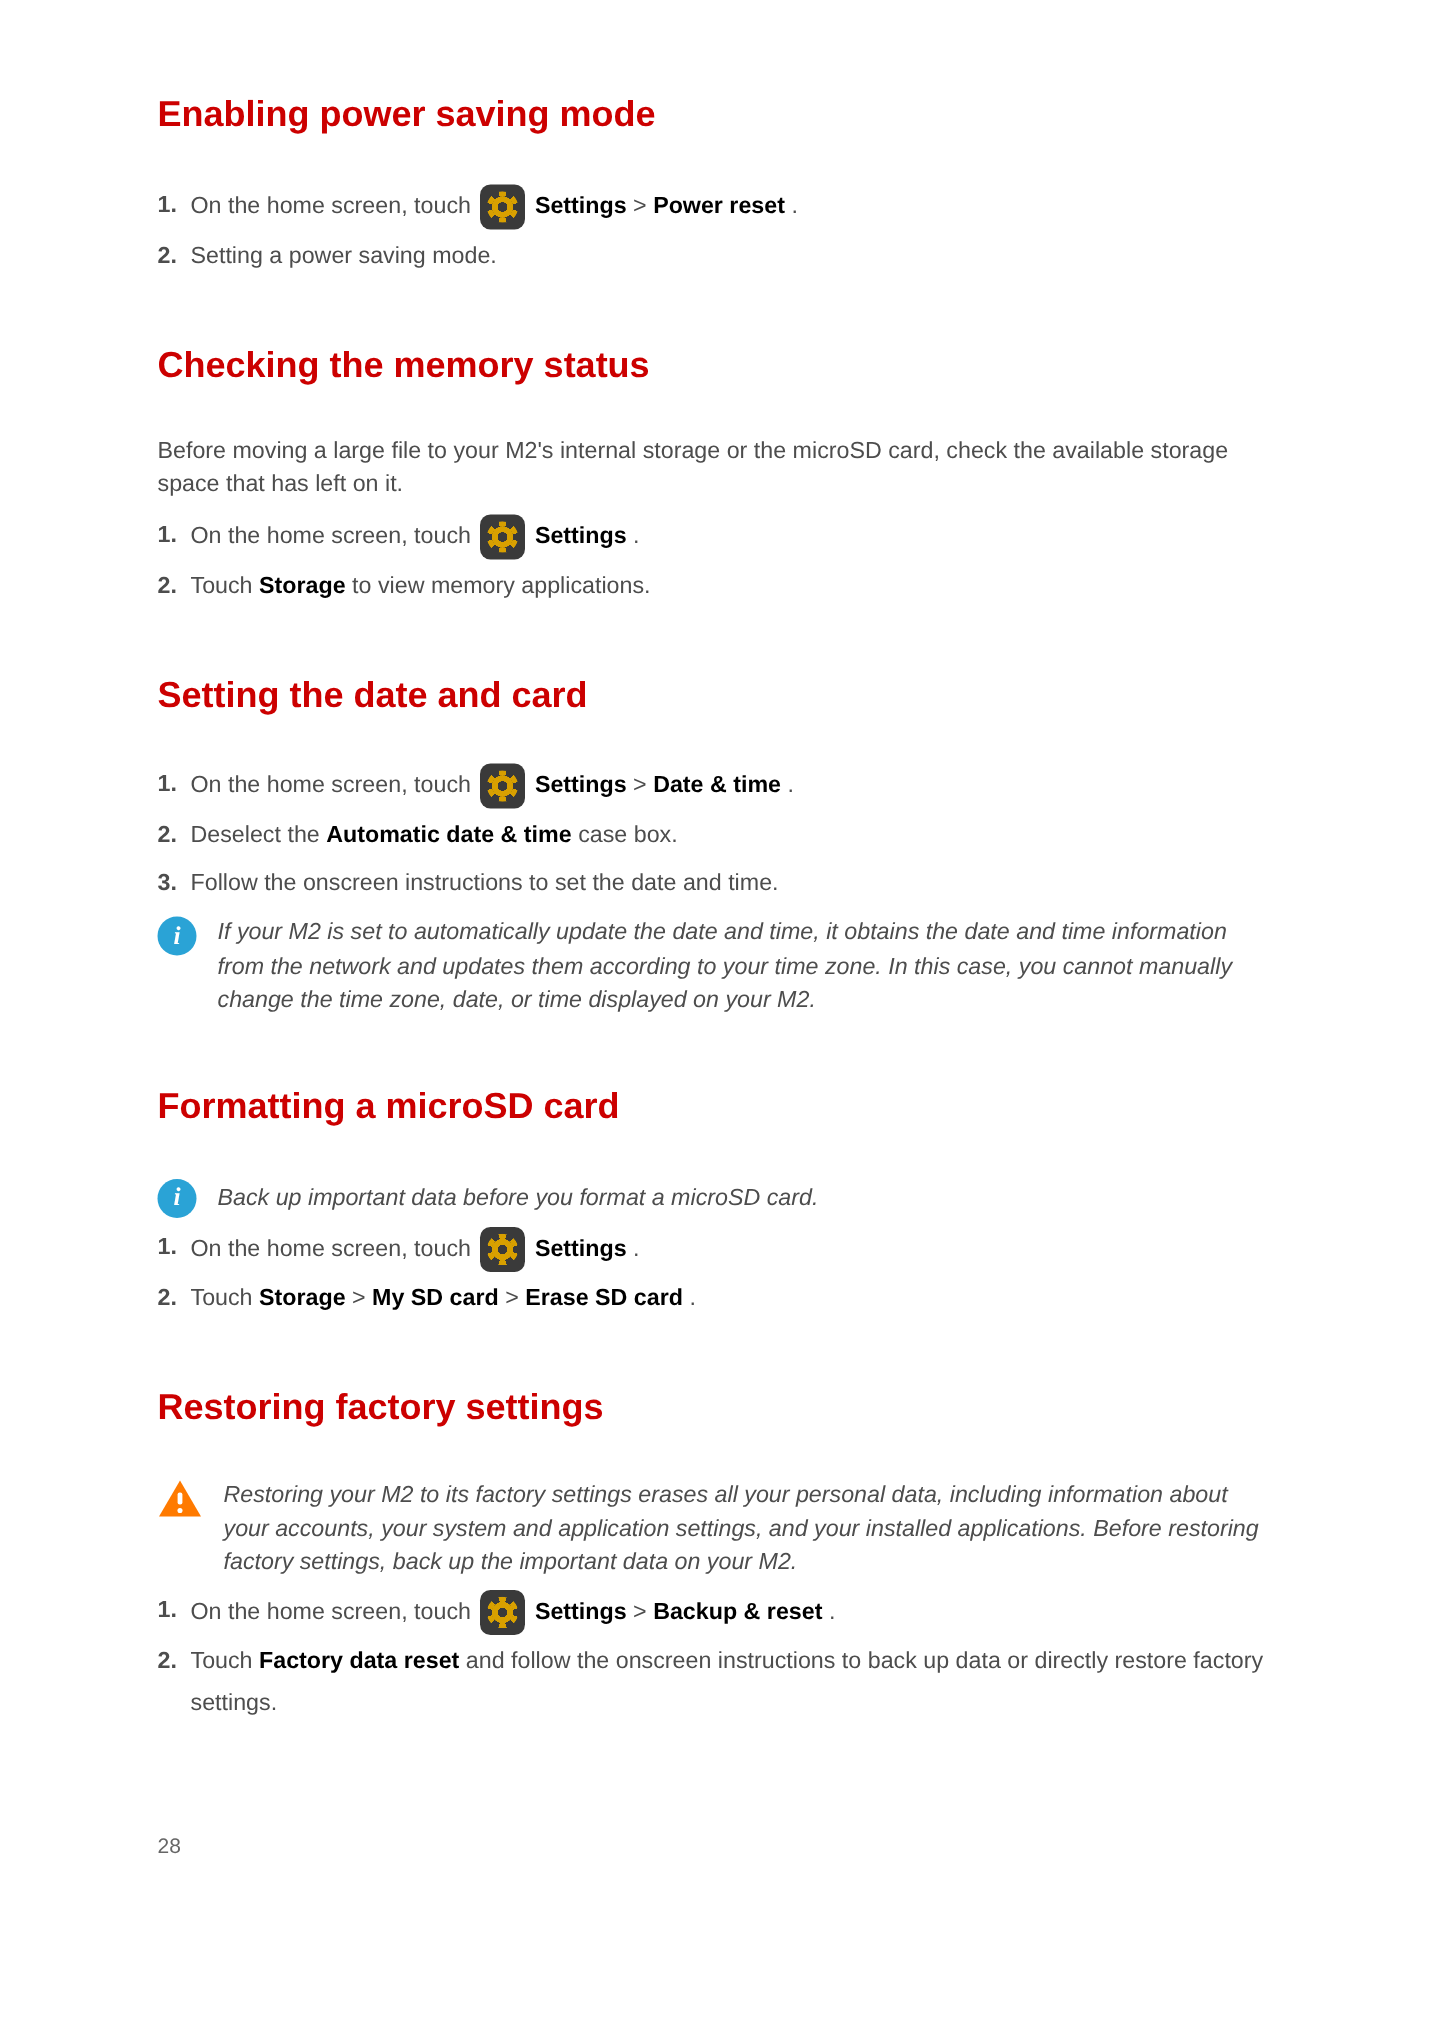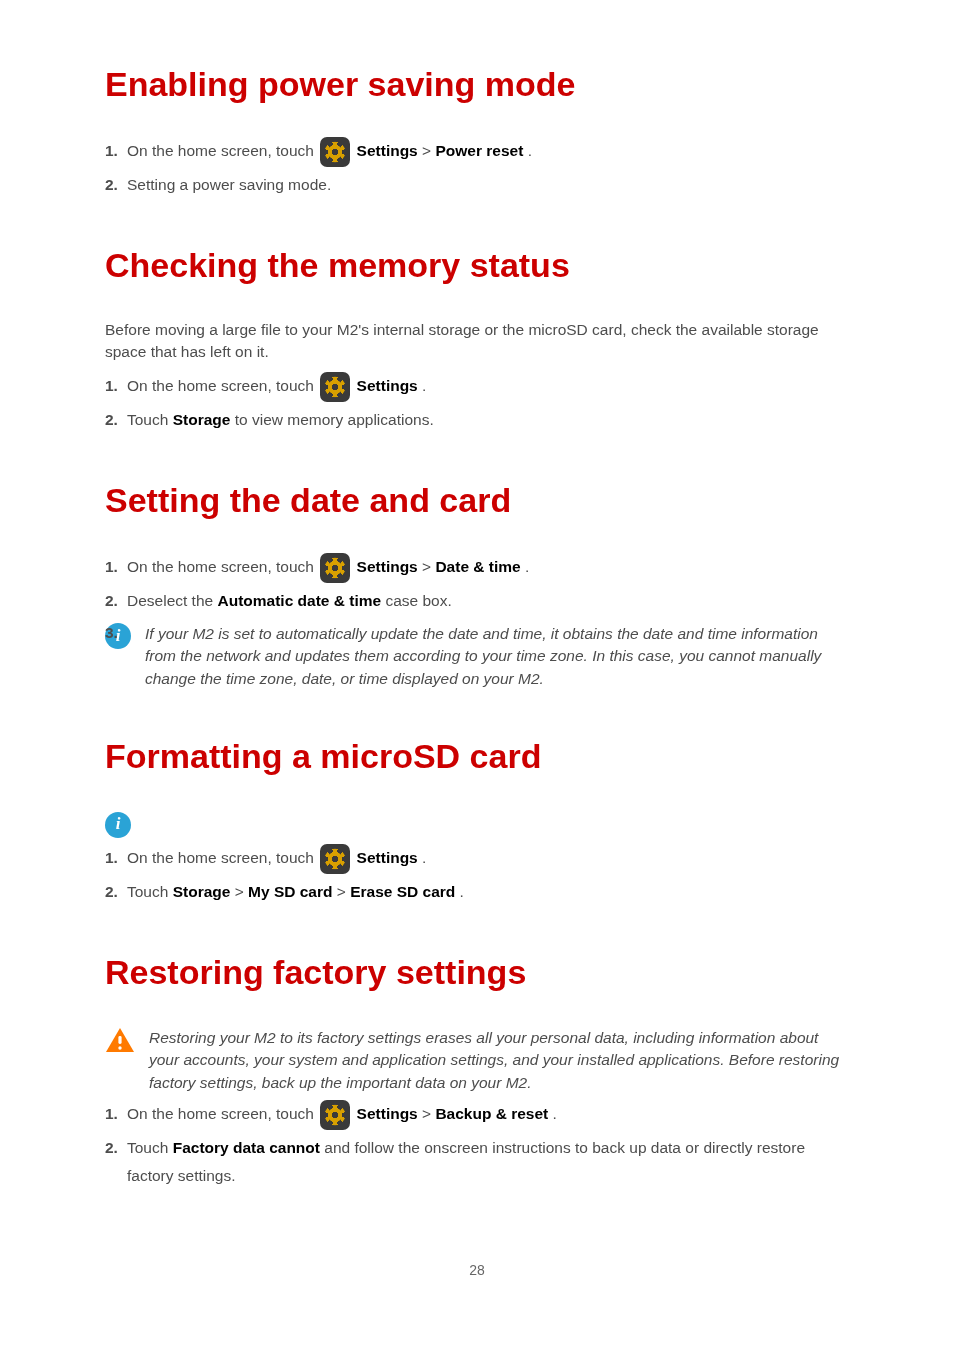--- a/index.html
+++ b/index.html
@@ -6,21 +6,21 @@
   html, body { width: 954px; background: #fff; }
   body {
     font-family: Arial, Helvetica, sans-serif;
     color: #4d4d4d;
     font-size: 15.5px;
     line-height: 1.45;
     padding: 60px 105px 40px 105px;
   }
   h2.section {
     color: #CC0000;
-    font-size: 34px;
+    font-size: 24px;
     font-weight: bold;
     margin-top: 42px;
     margin-bottom: 28px;
   }
   h2.section.first { margin-top: 0; }
   .para { color: #4d4d4d; margin-bottom: 8px; }
   ol.steps { list-style: none; padding-left: 0; }
   ol.steps > li {
     position: relative;
     padding-left: 22px;
@@ -102,21 +102,21 @@
   }
   .note .note-icon.warn {
     background: transparent;
     width: 30px; height: 26px;
     position: relative;
   }
   .note .note-icon.warn svg { display: block; }
   .note .note-text { flex: 1; padding-top: 2px; font-style: italic; }
   .note.single-line .note-text { padding-top: 4px; }
   .page-num {
-    text-align: center;
+    text-align: left;
     color: #666;
     font-size: 14px;
     margin-top: 70px;
   }
   .li-wrap { line-height: 1.5; }
   .li-wrap .num { top: 4px; }
   .li-wrap-inner { display: block; padding-top: 0; }
 </style>
 </head>
 <body>
@@ -168,30 +168,32 @@
     <span>.</span>
   </li>
   <li>
     <span class="num">2.</span>
     <span>Deselect the </span>
     <span class="b">Automatic date &amp; time</span>
     <span> case box.</span>
   </li>
   <li>
     <span class="num">3.</span>
+    <span>Follow the onscreen instructions to set the date and time.</span>
   </li>
 </ol>
 <div class="note indented">
   <div class="note-icon info">i</div>
   <div class="note-text">If your M2 is set to automatically update the date and time, it obtains the date and time information from the network and updates them according to your time zone. In this case, you cannot manually change the time zone, date, or time displayed on your M2.</div>
 </div>
 
 <h2 class="section">Formatting a microSD card</h2>
 <div class="note single-line">
   <div class="note-icon info">i</div>
+  <div class="note-text">Back up important data before you format a microSD card.</div>
 </div>
 <ol class="steps">
   <li>
     <span class="num">1.</span>
     <span>On the home screen, touch </span>
     <span class="settings-icon"></span>
     <span class="b">Settings</span>
     <span>.</span>
   </li>
   <li>
@@ -224,19 +226,19 @@
     <span class="settings-icon"></span>
     <span class="b">Settings</span>
     <span> &gt; </span>
     <span class="b">Backup &amp; reset</span>
     <span>.</span>
   </li>
   <li class="li-wrap">
     <span class="num">2.</span>
     <span class="li-wrap-inner">
       <span>Touch </span>
-      <span class="b">Factory data cannot</span>
+      <span class="b">Factory data reset</span>
       <span> and follow the onscreen instructions to back up data or directly restore factory settings.</span>
     </span>
   </li>
 </ol>
 
 <div class="page-num">28</div>
 
 </body></html>

